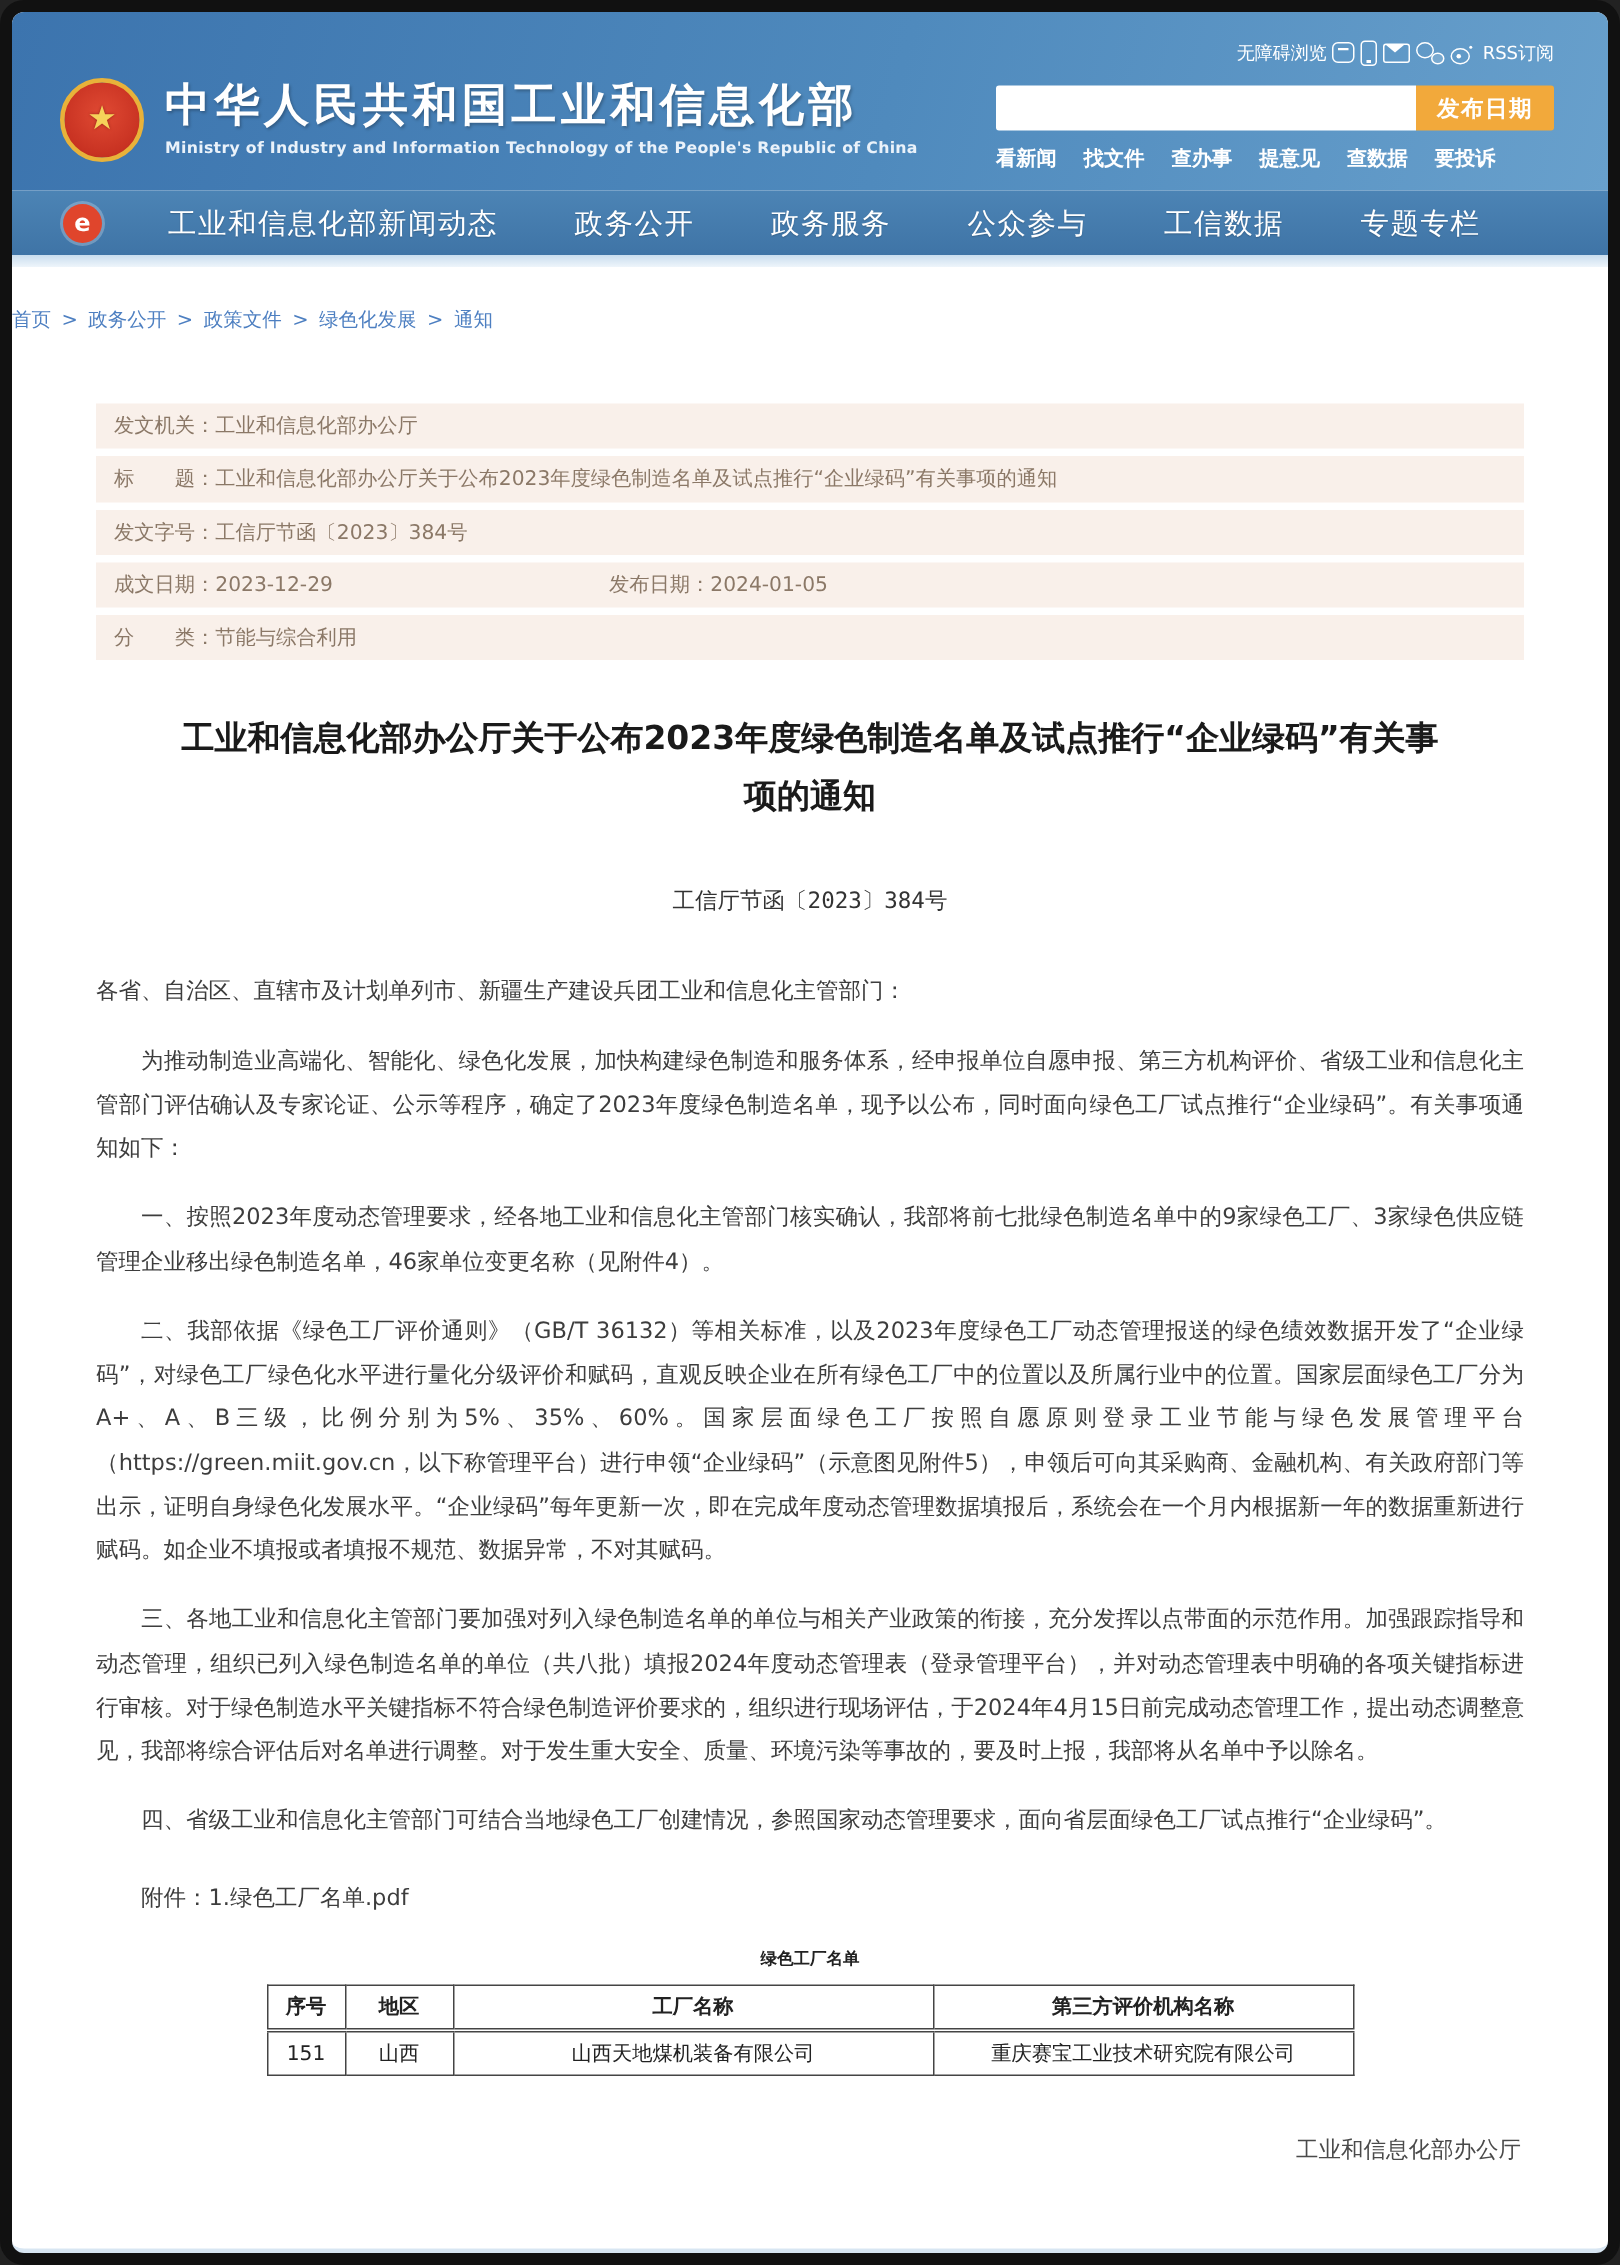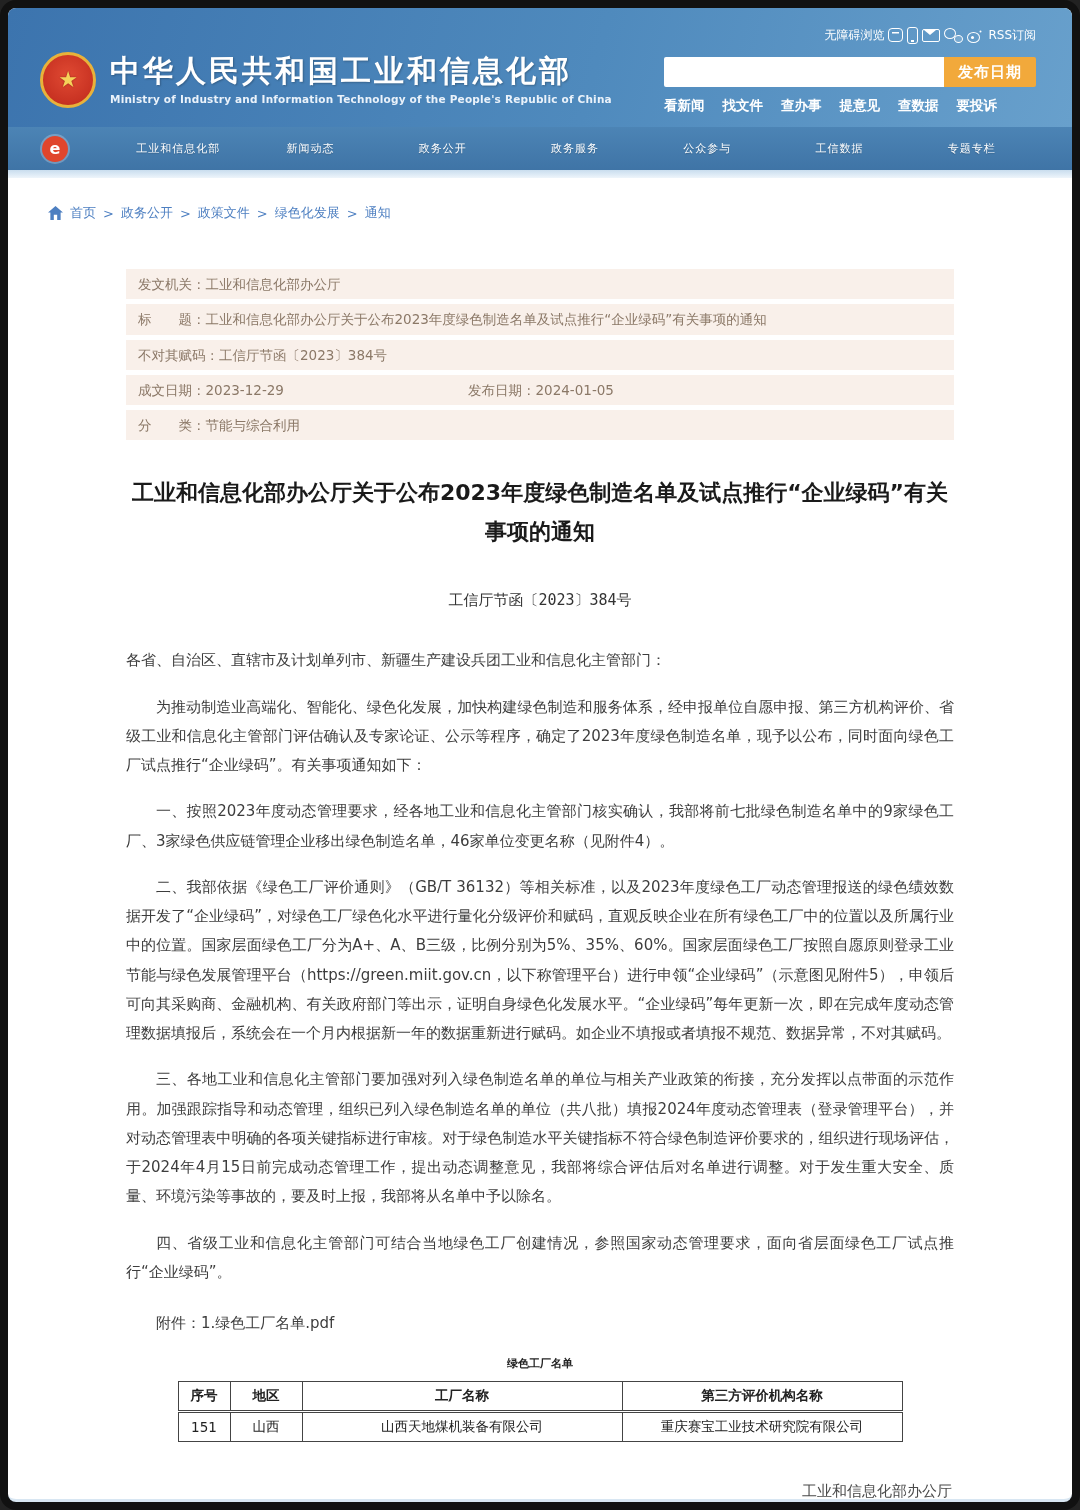--- a/index.html
+++ b/index.html
@@ -33,25 +33,25 @@
 
   .search-row { display:flex; margin-top:11px; width:100%; }
   .search-input { flex:1; height:30px; border:none; outline:none; background:#fff; border-radius:2px 0 0 2px; padding:0 8px; font-size:13px; }
   .search-button { width:92px; height:30px; border:none; background:#f2a93b; color:#fff; font-size:15px; font-weight:bold; letter-spacing:1px; border-radius:0 2px 2px 0; cursor:pointer; }
   .quick-links { display:flex; gap:18px; margin-top:10px; width:100%; color:#fff; font-size:13.5px; font-weight:bold; }
   .quick-links span { cursor:pointer; white-space:nowrap; }
 
   
   .main-nav { height:43px; background:linear-gradient(#4c84b5 0%, #3f74a6 100%); display:flex; align-items:center; padding:0 34px; gap:0; flex-shrink:0; }
   .nav-logo { width:26px; height:26px; border-radius:50%; background:#e0452c; color:#fff; font-weight:bold; font-size:16px; display:flex; align-items:center; justify-content:center; margin-right:44px; box-shadow:0 0 0 2px rgba(255,255,255,.25); }
-  .nav-item { color:#fff; font-size:11px; letter-spacing:1px; cursor:pointer; flex:1; text-align:center; white-space:nowrap; text-shadow:0 1px 1px rgba(0,0,0,.2); }
+  .nav-item { color:#fff; font-size:19px; letter-spacing:1px; cursor:pointer; flex:1; white-space:nowrap; text-shadow:0 1px 1px rgba(0,0,0,.2); }
   .nav-strip { height:8px; background:linear-gradient(#c9ddee,#eef5fb); flex-shrink:0; }
 
   
-  .content { flex:1; padding:0 118px; position:relative; }
+  .content { flex:1; padding:0 56px; position:relative; }
   .breadcrumb { display:flex; align-items:center; gap:7px; margin:26px 0 0 -78px; font-size:13px; color:#4d7fc1; }
   .breadcrumb .crumb { cursor:pointer; }
   .breadcrumb .sep { color:#4d7fc1; }
   .home-icon { display:inline-flex; }
 
   .meta-table { margin-top:47px; }
   .meta-row { background:#f9f0ea; color:#8b7867; font-size:13.5px; padding:5px 12px; margin-bottom:5px; display:flex; min-height:24px; align-items:center; line-height:1.5; }
   .meta-cell { display:flex;align-items:center; }
   .meta-cell.first { width:330px; flex-shrink:0; }
   .meta-cell.wide { width:auto; }
@@ -156,21 +156,21 @@
           </div>
         </div>
         <div class="meta-row">
           <div class="meta-cell wide">
             <span class="meta-label">标　　题：</span>
             <span class="meta-value">工业和信息化部办公厅关于公布2023年度绿色制造名单及试点推行“企业绿码”有关事项的通知</span>
           </div>
         </div>
         <div class="meta-row">
           <div class="meta-cell wide">
-            <span class="meta-label">不对其赋码：</span>
+            <span class="meta-label">发文字号：</span>
             <span class="meta-value">工信厅节函〔2023〕384号</span>
           </div>
         </div>
         <div class="meta-row">
           <div class="meta-cell first">
             <span class="meta-label">成文日期：</span>
             <span class="meta-value">2023-12-29</span>
           </div>
           <div class="meta-cell wide">
             <span class="meta-label">发布日期：</span>

